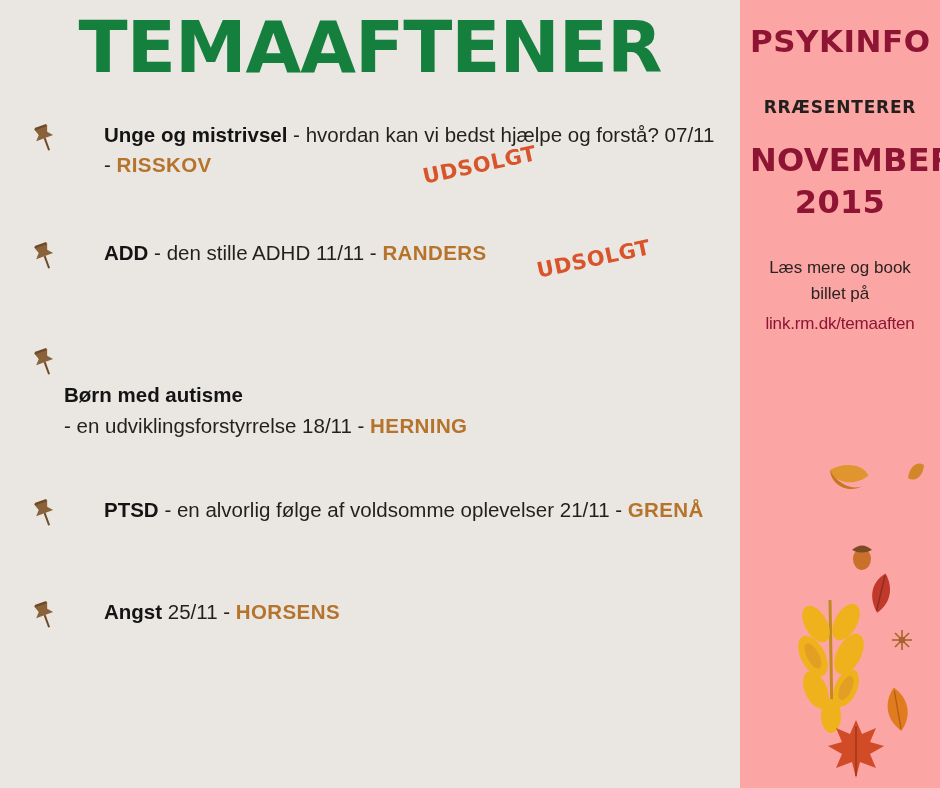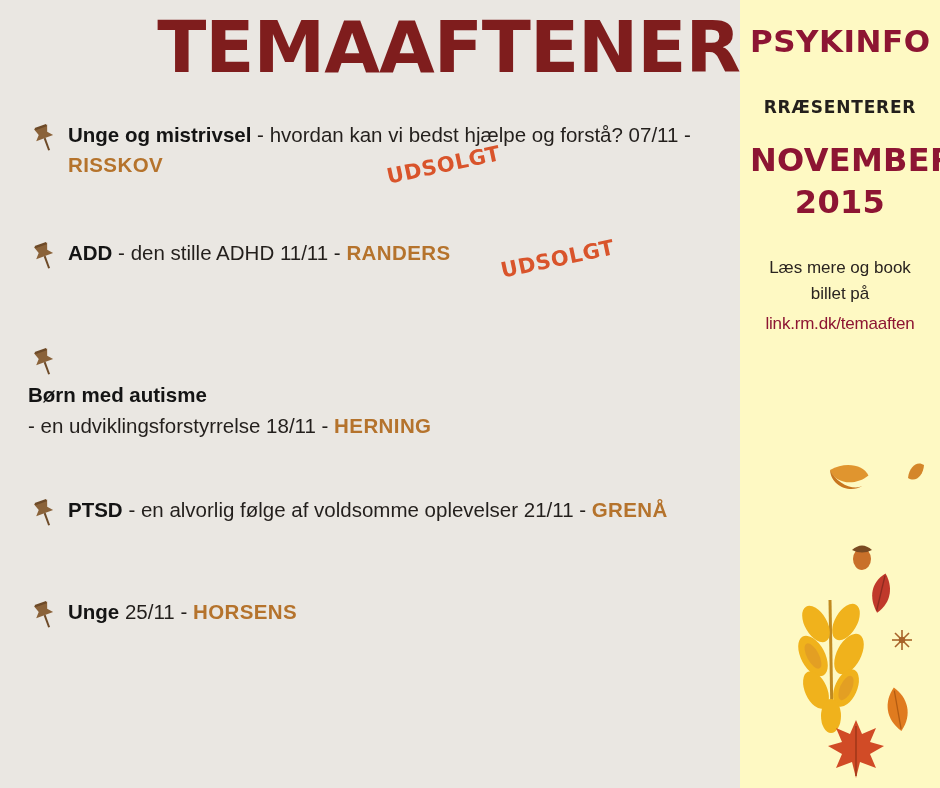--- a/index.html
+++ b/index.html
@@ -24,26 +24,26 @@
   .left {
     position: relative;
     width: 740px;
     height: 788px;
     background: #eae7e2;
     box-sizing: border-box;
   }
   .main-title {
     margin: 0;
     padding: 10px 0 0 0;
-    text-align: right;
+    text-align: center;
     font-family: "DejaVu Sans", sans-serif;
     font-weight: 700;
     font-size: 72px;
     letter-spacing: -1px;
-    color: #7f1d1d;
+    color: #15803d;
     line-height: 1.05;
   }
   .events {
     margin-top: 34px;
     padding-left: 28px;
     padding-right: 20px;
   }
   .event {
     position: relative;
     display: flex;
@@ -57,20 +57,21 @@
     margin-top: 2px;
   }
   .pin svg { display: block; }
   .event-text {
     font-size: 20.5px;
     line-height: 1.48;
     color: #231f1c;
     font-family: "Liberation Sans", sans-serif;
     position: relative;
     max-width: 640px;
+    margin-left: 36px;
   }
   .event-text .b {
     font-weight: 700;
     color: #141414;
   }
   .city {
     font-weight: 700;
     color: #b5732c;
     letter-spacing: 0.4px;
   }
@@ -85,21 +86,21 @@
     white-space: nowrap;
   }
   .so-1 { left: 318px; top: 30px; }
   .so-2 { left: 432px; top: 6px; }
 
   
   .right {
     position: relative;
     width: 200px;
     height: 788px;
-    background: #fef9c3;
+    background: #fca5a5;
     box-sizing: border-box;
     padding: 14px 10px 0 10px;
     text-align: center;
     overflow: hidden;
   }
   .brand {
     font-family: "DejaVu Sans", sans-serif;
     font-weight: 700;
     font-size: 31px;
     line-height: 1.25;
@@ -220,21 +221,21 @@
         <span class="pin">
           <svg width="34" height="34" viewBox="0 0 34 34">
             <g transform="rotate(-20 17 17)">
               <path d="M10 4 L24 4 L21.5 11 L26 16 L8 16 L12.5 11 Z" fill="#8a6239"></path>
               <rect x="16" y="16" width="2" height="13" fill="#6d4a28"></rect>
               <path d="M11 3.2 h12 v2.4 h-12 z" fill="#6d4a28"></path>
             </g>
           </svg>
         </span>
         <div class="event-text">
-          <span class="b">Unge</span><span> 25/11 - </span><span class="city">HORSENS</span>
+          <span class="b">Angst</span><span> 25/11 - </span><span class="city">HORSENS</span>
         </div>
       </div>
 
     </div>
   </div>
 
   <div class="right">
     <div class="brand">
       <div>PSYKINFO</div>
     </div>

